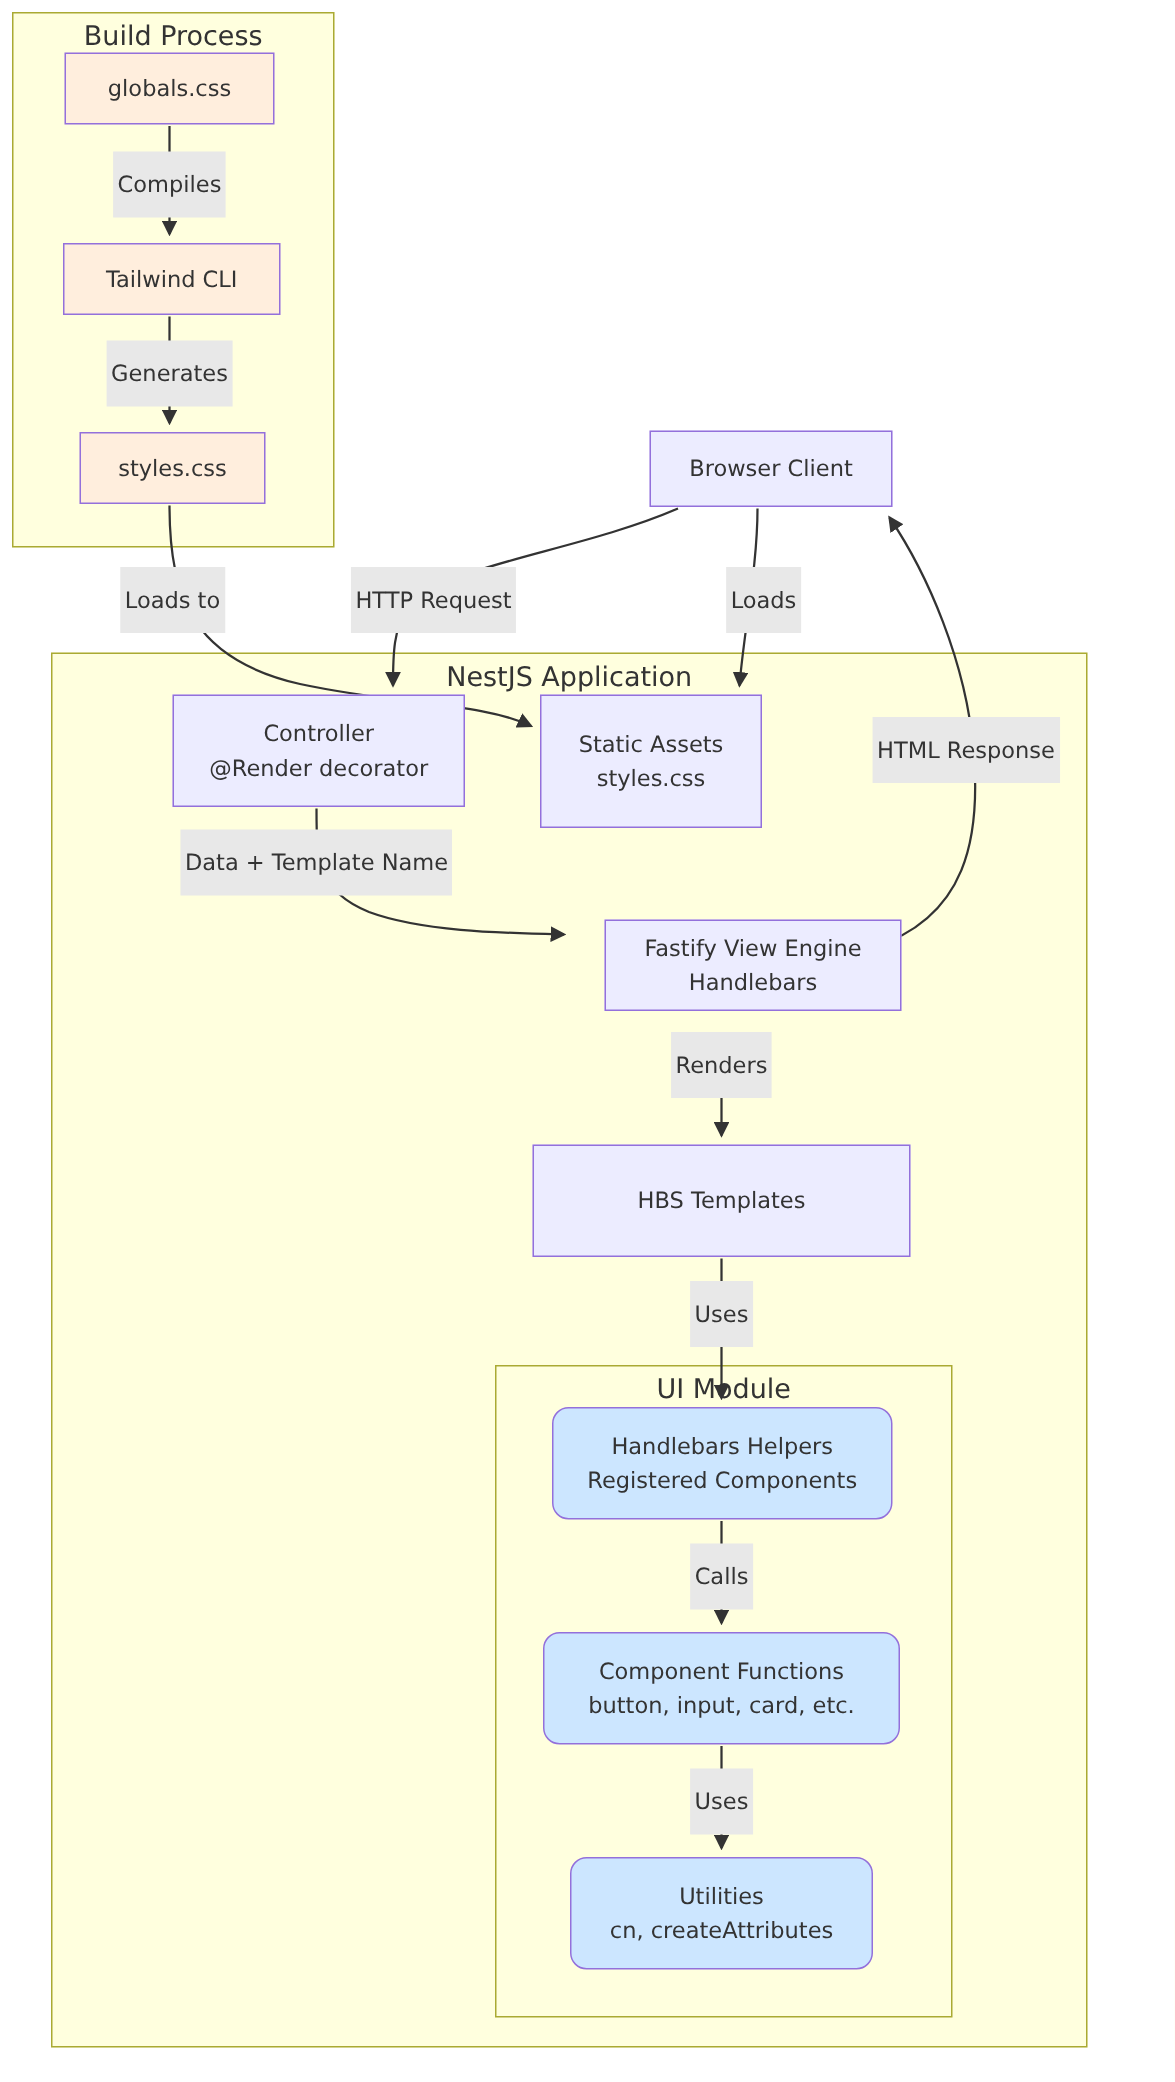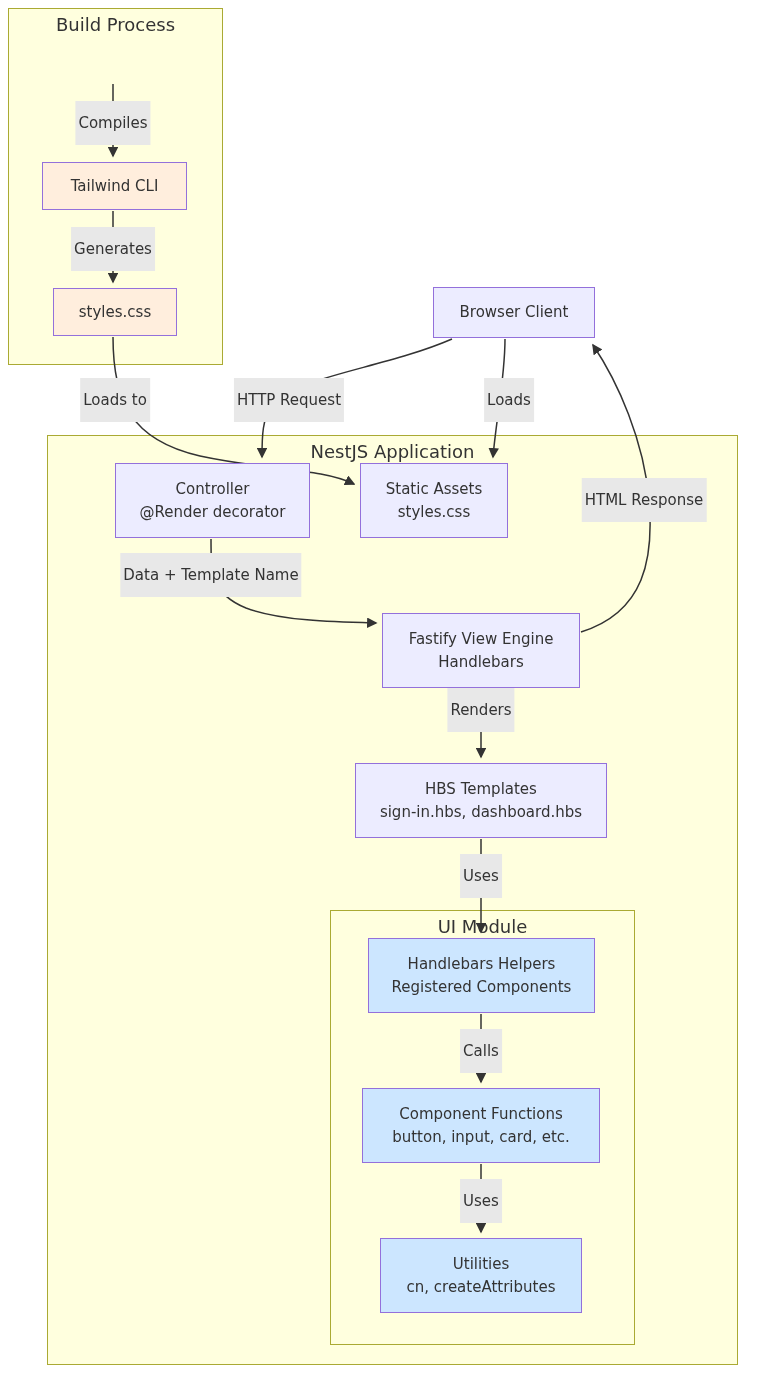--- a/index.html
+++ b/index.html
@@ -34,21 +34,21 @@
     flex-direction:column;
     align-items:center;
     justify-content:center;
     text-align:center;
     font-size:15px;
     line-height:23px;
     color:#333333;
   }
   .node.build { background:#ffeedd; }
   .node.main  { background:#ececff; }
-  .node.ui    { background:#cce6ff; }
+  .node.ui    { background:#cce6ff;border-radius:11px; }
   .edge-label {
     position:absolute;
     transform:translate(-50%,-50%);
     background:#e8e8e8;
     font-size:15px;
     line-height:20px;
     padding:12px 3px;
     white-space:nowrap;
     color:#333333;
   }
@@ -65,21 +65,21 @@
 </style>
 </head>
 <body>
 
 <div class="canvas">
 
   <div class="subgraph" style="left:8px;top:8px;width:215px;height:357px">
     <div class="subgraph-title">Build Process</div>
   </div>
 
-  <div class="subgraph" style="left:47px;top:435px;width:691px;height:930px">
+  <div class="subgraph" style="left:34px;top:435px;width:691px;height:930px">
     <div class="subgraph-title">NestJS Application</div>
   </div>
 
   <div class="subgraph" style="left:330px;top:910px;width:305px;height:435px">
     <div class="subgraph-title">UI Module</div>
   </div>
 
   <svg class="edges">
     <defs>
       <marker id="arrow" viewBox="0 0 10 10" refX="8.5" refY="5" markerWidth="7" markerHeight="7" orient="auto-start-reverse">
@@ -92,51 +92,53 @@
     <path class="edge" marker-end="url(#arrow)" d="M452 339 C385 368, 298 376, 273 404 C262 417, 262 438, 262 457"></path>
     <path class="edge" marker-end="url(#arrow)" d="M505 339 C505 378, 496 420, 493 457"></path>
     <path class="edge" marker-end="url(#arrow)" d="M211 539 C211 572, 211 594, 246 608 C281 621, 335 622, 376 623"></path>
     <path class="edge" marker-end="url(#arrow)" d="M581 632 C645 612, 654 558, 649 500 C644 441, 618 382, 593 345"></path>
     <path class="edge" marker-end="url(#arrow)" d="M481 689 L481 757"></path>
     <path class="edge" marker-end="url(#arrow)" d="M481 839 L481 932"></path>
     <path class="edge" marker-end="url(#arrow)" d="M481 1014 L481 1082"></path>
     <path class="edge" marker-end="url(#arrow)" d="M481 1164 L481 1232"></path>
   </svg>
 
+  <div class="node build" style="left:43px;top:35px;width:140px;height:48px">
+    <span>globals.css</span>
+  </div>
 
   <div class="node build" style="left:42px;top:162px;width:145px;height:48px">
     <span>Tailwind CLI</span>
   </div>
 
   <div class="node build" style="left:53px;top:288px;width:124px;height:48px">
     <span>styles.css</span>
   </div>
 
   <div class="node main" style="left:433px;top:287px;width:162px;height:51px">
     <span>Browser Client</span>
   </div>
 
   <div class="node main" style="left:115px;top:463px;width:195px;height:75px">
     <span>Controller</span>
     <span>@Render decorator</span>
   </div>
 
-  <div class="node main" style="left:360px;top:463px;width:148px;height:75px">
+  <div class="node main" style="left:360px;top:463px;width:148px;height:89px">
     <span>Static Assets</span>
     <span>styles.css</span>
   </div>
 
-  <div class="node main" style="left:382px;top:613px;width:198px;height:75px">
+  <div class="node main" style="left:403px;top:613px;width:198px;height:61px">
     <span>Fastify View Engine</span>
     <span>Handlebars</span>
   </div>
 
   <div class="node main" style="left:355px;top:763px;width:252px;height:75px">
     <span>HBS Templates</span>
-    <span>sign-in.hbs, dashboard.hbs</span>
   </div>
 
   <div class="node ui" style="left:368px;top:938px;width:227px;height:75px">
     <span>Handlebars Helpers</span>
     <span>Registered Components</span>
   </div>
 
   <div class="node ui" style="left:362px;top:1088px;width:238px;height:75px">
     <span>Component Functions</span>
     <span>button, input, card, etc.</span>

